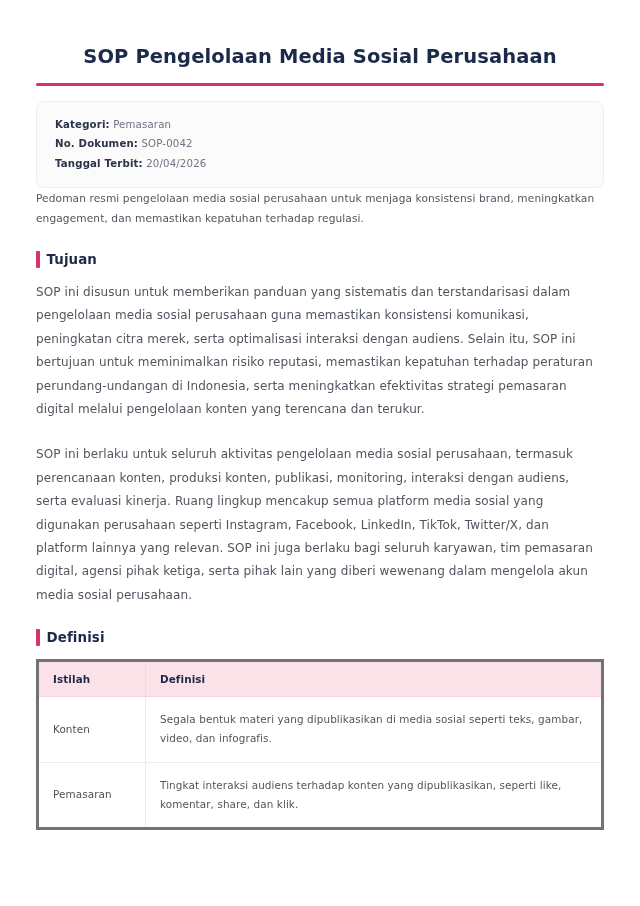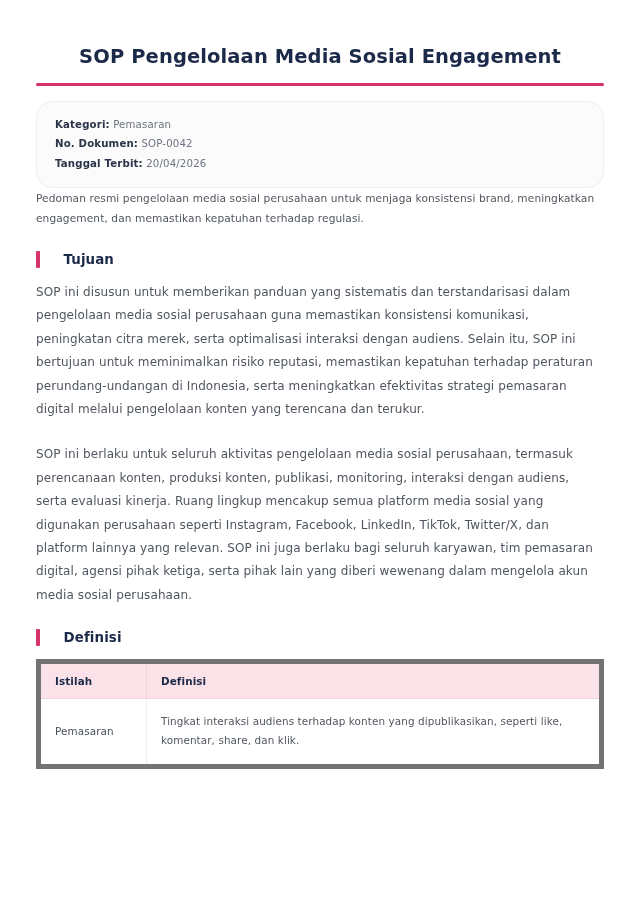--- a/index.html
+++ b/index.html
@@ -38,21 +38,21 @@
     height: 2.5px;
     background: #d6336c;
     border-radius: 2px;
   }
 
   
   .meta-box {
     margin-top: 15px;
     background: #fbfbfc;
     border: 1px solid #eceef1;
-    border-radius: 16px;
+    border-radius: 8px;
     padding: 14px 18px 13px 18px;
   }
   .meta-row {
     font-size: 10.2px;
     line-height: 1.05;
     color: #6d7480;
     padding: 4.3px 0;
     letter-spacing: 0.15px;
   }
   .meta-row .k {
@@ -67,21 +67,21 @@
     line-height: 1.95;
     color: #50565f;
     letter-spacing: 0.1px;
   }
 
   
   .section { margin-top: 22px; }
   .section-head {
     display: flex;
     align-items: center;
-    gap: 24px;
+    gap: 7px;
     margin-bottom: 13px;
   }
   .accent-bar {
     width: 3.5px;
     height: 17px;
     background: #d6336c;
     border-radius: 1px;
     flex: 0 0 auto;
   }
   .section-title {
@@ -97,21 +97,21 @@
     color: #50565f;
     letter-spacing: 0.1px;
     text-align: left;
   }
 
   
   .def-table {
     width: 100%;
     border-collapse: collapse;
     table-layout: fixed;
-    border: 5px solid #737373;
+    border: 3px solid #737373;
   }
   .def-table th {
     background: #fbe2e9;
     color: #1c2a49;
     font-size: 10.4px;
     font-weight: bold;
     text-align: left;
     padding: 11px 14px;
     border: 1px solid #f5d3dc;
     letter-spacing: 0.1px;
@@ -126,21 +126,21 @@
     letter-spacing: 0.1px;
   }
   .col-term { width: 108px; }
   .def-table td.term { color: #4b515a; }
 </style>
 </head>
 <body>
 
 <div class="page">
 
-  <h1 class="doc-title">SOP Pengelolaan Media Sosial Engagement</h1>
+  <h1 class="doc-title">SOP Pengelolaan Media Sosial Perusahaan</h1>
   <div class="title-rule"></div>
 
   <div class="meta-box">
     <div class="meta-row">
       <span class="k">Kategori:</span>
       <span>Pemasaran</span>
     </div>
     <div class="meta-row">
       <span class="k">No. Dokumen:</span>
       <span>SOP-0042</span>
@@ -173,20 +173,24 @@
 
     <table class="def-table">
       <thead>
         <tr>
           <th class="col-term">Istilah</th>
           <th>Definisi</th>
         </tr>
       </thead>
       <tbody>
         <tr>
+          <td class="term">Konten</td>
+          <td>Segala bentuk materi yang dipublikasikan di media sosial seperti teks, gambar, video, dan infografis.</td>
+        </tr>
+        <tr>
           <td class="term">Pemasaran</td>
           <td>Tingkat interaksi audiens terhadap konten yang dipublikasikan, seperti like, komentar, share, dan klik.</td>
         </tr>
       </tbody>
     </table>
   </div>
 
 </div>
 
 </body></html>

